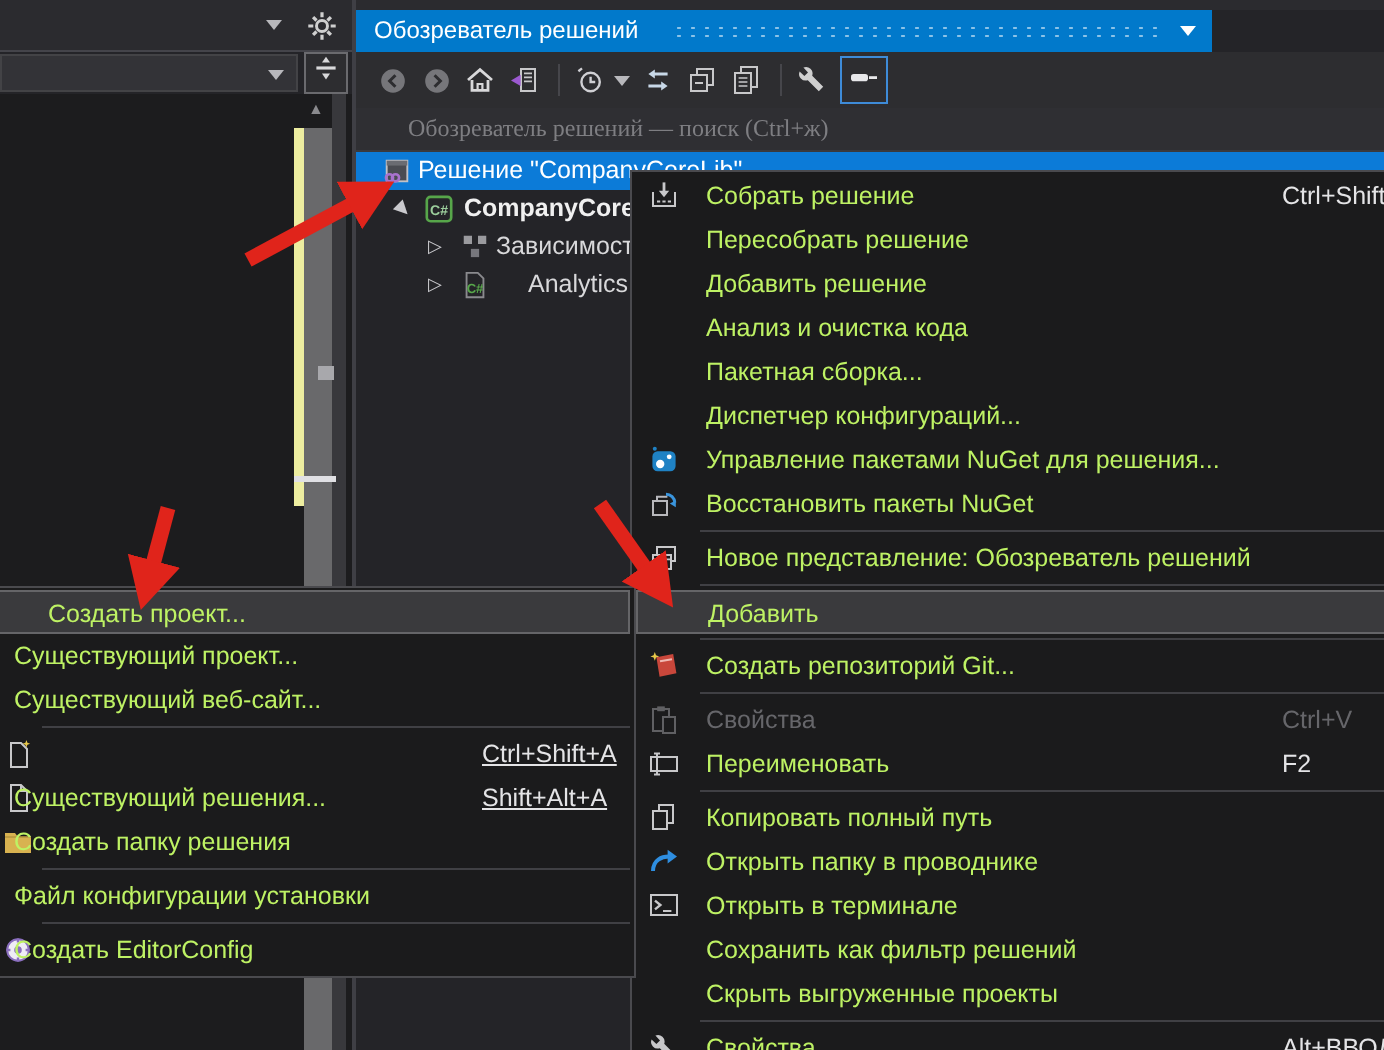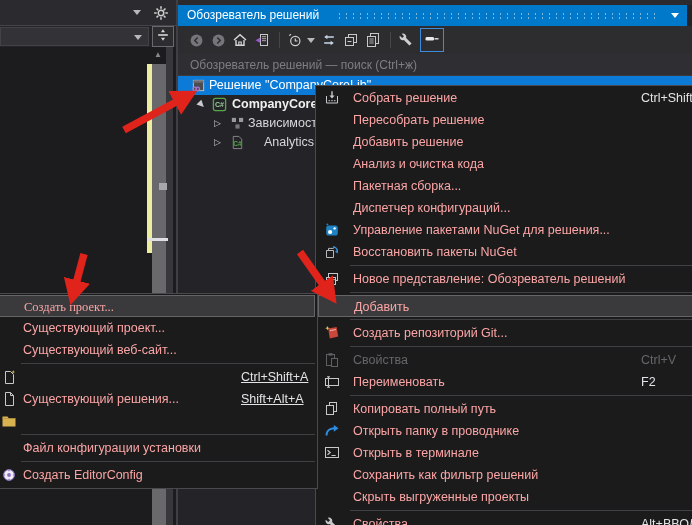--- a/index.html
+++ b/index.html
@@ -21,55 +21,55 @@
   .sb-yellow{left:147px;top:64px;width:5px;height:189px;background:#EDEDA0;}
   .sb-thumb{left:152px;top:64px;width:14px;height:461px;background:#69696B;}
   .sb-track{left:166px;top:47px;width:7px;height:478px;background:#38383C;}
   .sb-mark{left:159px;top:183px;width:8px;height:7px;background:#A8A8AC;}
   .sb-caretline{left:147px;top:238px;width:21px;height:3px;background:#E0E0E4;}
   .pane-divider{left:176px;top:0;width:2px;height:525px;background:#3F3F45;}
 
   
   .se{left:178px;top:0;width:514px;height:525px;background:#242428;}
   .se-topstrip{left:0;top:0;width:514px;height:5px;background:#2B2B2F;}
-  .se-title{left:0;top:5px;width:509px;height:21px;background:#0179CB;color:#fff;}
+  .se-title{left:0;top:5px;width:428px;height:21px;background:#0179CB;color:#fff;}
   .se-title .t{position:absolute;left:9px;top:3px;font-size:12px;}
   .se-dots{position:absolute;left:158px;right:26px;top:7px;bottom:6px;
     background-image:radial-gradient(rgba(255,255,255,.55) .8px, transparent 1.3px);background-size:7px 4px;}
   .se-title .caret-down{position:absolute;right:8px;top:8px;border-top-color:#fff;}
   .se-toolbar{left:0;top:26px;width:514px;height:28px;background:#2D2D30;display:flex;align-items:center;padding-left:8px;}
   .tb-ic{width:20px;height:20px;display:flex;align-items:center;justify-content:center;margin-right:2px;}
   .tb-sep{width:1px;height:16px;background:#46464B;margin:0 5px;}
   .tb-caret{margin:0 4px 0 0;}
   .preview-btn{width:24px;height:24px;border:1px solid #3E8BD8;display:flex;align-items:center;justify-content:center;margin-left:2px;}
   .se-search{left:0;top:54px;width:514px;height:22px;background:#2F2F33;border-bottom:1px solid #3A3A3E;}
-  .se-search input{width:100%;height:100%;background:transparent;border:0;outline:none;color:#9A9A9E;font-size:12px;padding:0 12px;}
+  .se-search input{width:100%;height:100%;background:transparent;border:0;outline:none;color:#9A9A9E;font-size:12px;padding:0 26px;font-family:Liberation Serif, serif;}
   .se-search input::placeholder{color:#7E7E82;opacity:1;}
 
   .tree-row{left:0;width:514px;height:19px;color:#D8D8DA;font-size:12.5px;line-height:19px;}
   .tree-row.sel{background:#0C7BD8;color:#fff;}
   .tr-exp{position:absolute;top:0;font-size:9px;color:#CACACE;line-height:19px;}
   .tr-exp.open{transform:rotate(45deg);}
   .tr-ic{position:absolute;top:2px;width:15px;height:15px;}
   .tr-lb{position:absolute;top:0;white-space:nowrap;}
   .bold{font-weight:bold;color:#F0F0F0;}
 
   
   .menu{background:#1B1B1C;border:1px solid #4A4A4E;z-index:40;}
   .ctx{left:315px;top:85px;width:452px;height:470px;padding-top:1px;}
   .sub{left:-8px;top:293px;width:326px;z-index:45;padding:1px 0 2px 0;}
   .mi{position:relative;height:22px;}
   .mi .ic{position:absolute;left:8px;top:3px;width:16px;height:16px;}
-  .mi .lb{position:absolute;left:37px;top:0;line-height:22px;font-size:12.5px;color:#fca5a5;white-space:nowrap;}
+  .mi .lb{position:absolute;left:37px;top:0;line-height:22px;font-size:12.5px;color:#bef264;white-space:nowrap;}
   .mi .sc{position:absolute;left:325px;top:0;line-height:22px;font-size:12.5px;color:#E4E4E6;white-space:nowrap;}
-  .sub .mi .lb{left:30px;}
+  .sub .mi .lb{left:14px;}
   .sub .mi .sc{left:248px;text-decoration:underline;}
   .mi.hl{background:#3A3A3D;border:1px solid #656568;margin:0 2px;}
   .mi.hl .lb{left:35px;}
-  .sub .mi.hl .lb{left:28px;font-family:Liberation Serif, serif;}
+  .sub .mi.hl .lb{left:28px;}
   .mi.dis .lb,.mi.dis .sc{color:#66666A;}
   .mi.dis .ic{opacity:.55;}
   .msep{height:1px;background:#404044;margin:2px 2px 2px 34px;}
   .sub .msep{margin-left:28px;}
 
   .arrows{position:absolute;left:0;top:0;z-index:60;pointer-events:none;}
 </style>
 </head>
 <body>
 
@@ -393,20 +393,21 @@
           </svg></span>
       <span class="lb">Существующий решения...</span>
       <span class="sc">Shift+Alt+A</span>
     </div>
     <div class="mi">
       <span class="ic">
         <svg viewBox="0 0 16 16" width="16" height="16">
             <path d="M1.5 3.5h5l1.5 2h6.5v8h-13z" fill="#D8B250"></path>
             <path d="M1.5 5.5h13" stroke="#B8963F" stroke-width="0.8"></path>
           </svg></span>
+      <span class="lb">Создать папку решения</span>
     </div>
     <div class="msep"></div>
     <div class="mi">
         <span class="lb">Файл конфигурации установки</span>
       </div>
     <div class="msep"></div>
     <div class="mi">
       <span class="ic">
         <svg viewBox="0 0 16 16" width="16" height="16">
             <circle cx="8" cy="8" r="5.4" fill="#EFEDF5" stroke="#8B6FBF"></circle>

